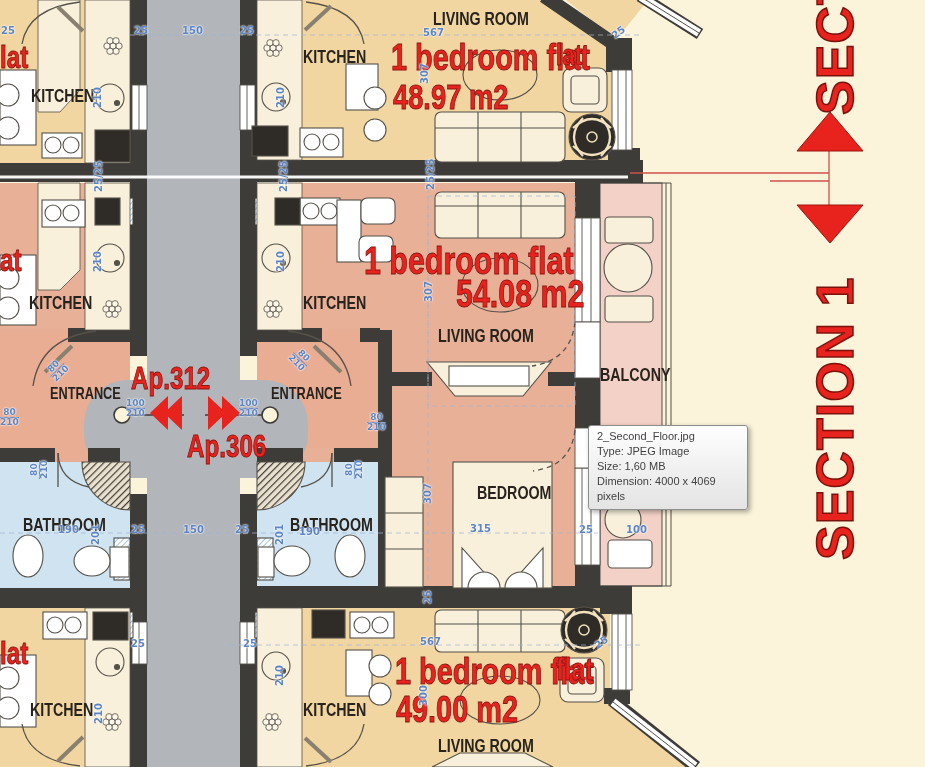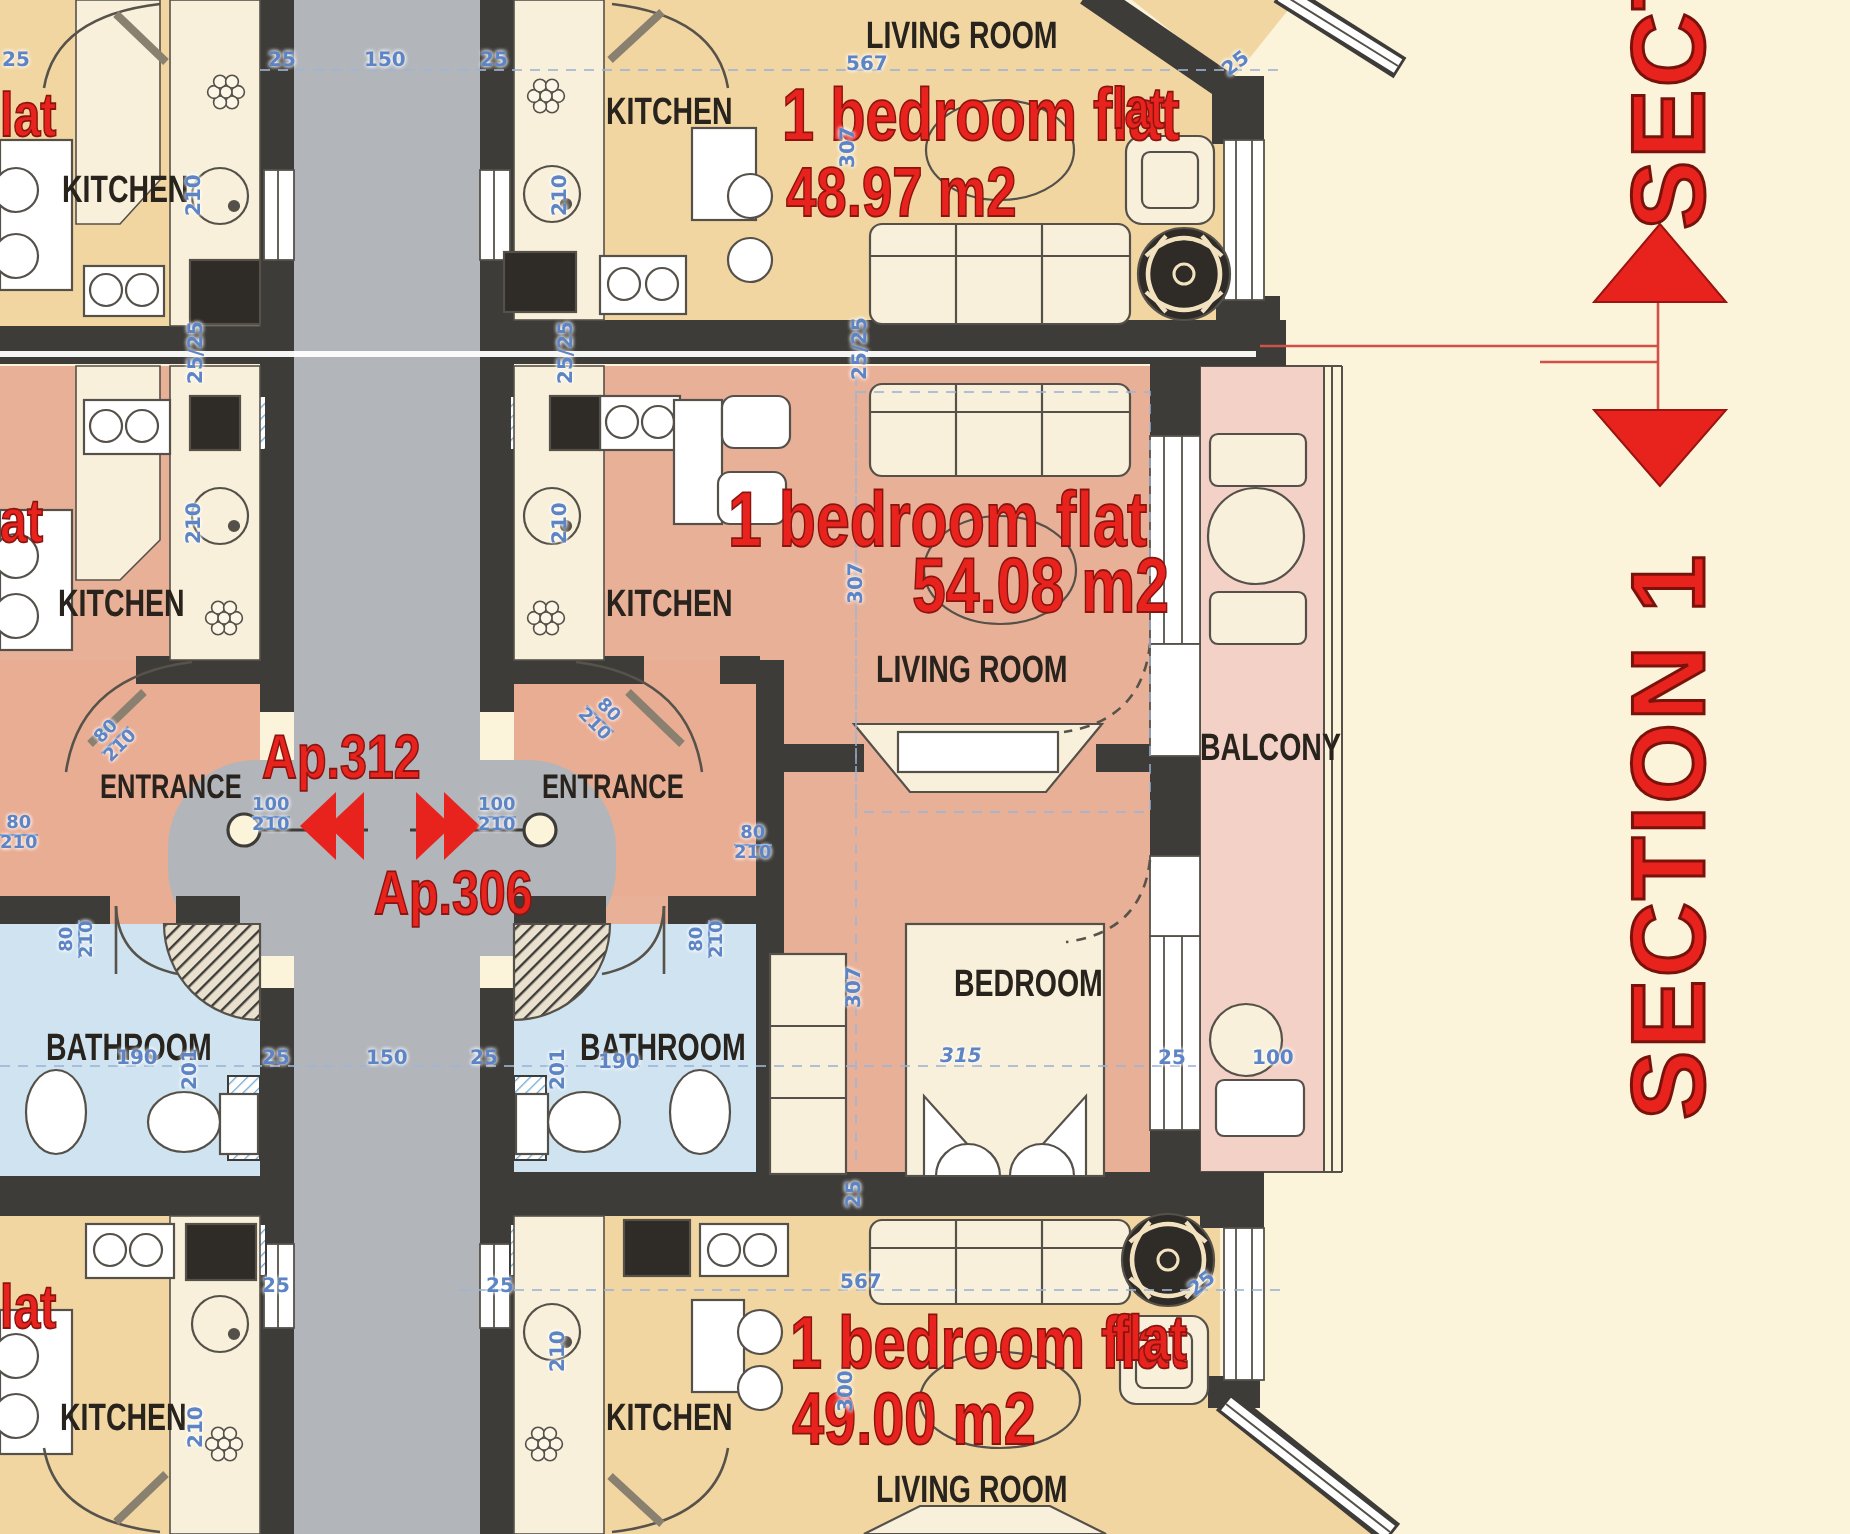--- a/index.html
+++ b/index.html
@@ -474,34 +474,41 @@
         <span class="den">210</span>
       </span>
       <span class="dim" style="left: 58px; top: 525px;">190</span>
       <span class="dim" style="left: 91px; top: 545px; transform: rotate(-90deg);">201</span>
       <span class="dim" style="left: 131px; top: 525px;">25</span>
       <span class="dim" style="left: 183px; top: 525px;">150</span>
       <span class="dim" style="left: 235px; top: 525px;">25</span>
       <span class="dim" style="left: 275px; top: 545px; transform: rotate(-90deg);">201</span>
       <span class="dim" style="left: 299px; top: 527px;">190</span>
       <span class="dim" style="left: 423px; top: 504px; transform: rotate(-90deg);">307</span>
-      <span class="dim" style="left: 470px; top: 524px; font-style: italic;">315</span>
+      <span class="dim" style="left: 470px; top: 524px;">315</span>
       <span class="dim" style="left: 579px; top: 525px;">25</span>
       <span class="dim" style="left: 626px; top: 525px;">100</span>
       <span class="dim" style="left: 423px; top: 604px; transform: rotate(-90deg);">25</span>
       <span class="dim" style="left: 243px; top: 639px;">25</span>
       <span class="dim" style="left: 420px; top: 637px;">567</span>
       <span class="dim" style="left: 593px; top: 643px; transform: rotate(-38deg);">25</span>
       <span class="dim" style="left: 275px; top: 686px; transform: rotate(-90deg);">210</span>
       <span class="dim" style="left: 419px; top: 706px; transform: rotate(-90deg);">300</span>
       <span class="dim" style="left: 94px; top: 724px; transform: rotate(-90deg);">210</span>
       <span class="dim" style="left: 131px; top: 639px;">25</span>
     </div>
 
 <div class="section-anchor" style="left:810px;top:115px;">
   <div class="section-text">SECTION 1</div>
 </div>
 <div class="section-anchor" style="left:810px;top:560px;">
   <div class="section-text">SECTION 1</div>
 </div>
 
-
+<div id="tooltip">
+  <div>2_Second_Floor.jpg</div>
+  <div>Type: JPEG Image</div>
+  <div>Size: 1,60 MB</div>
+  <div>Dimension: 4000 x 4069</div>
+  <div>pixels</div>
 </div>
 
+</div>
+
 </body></html>

